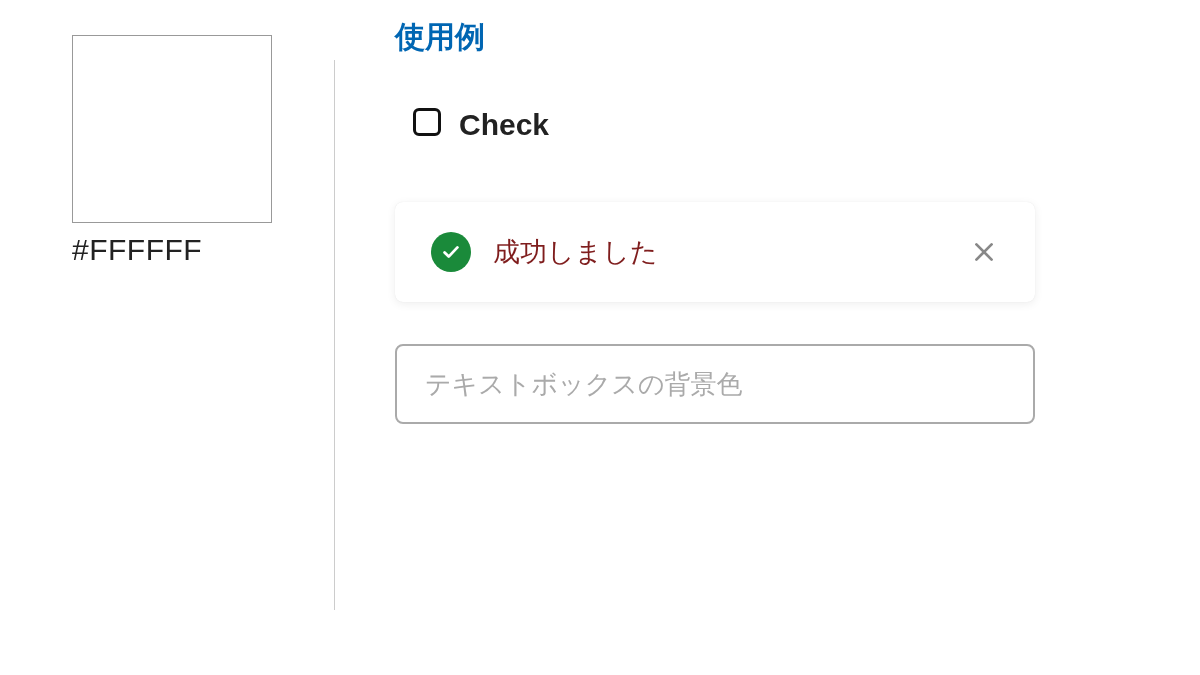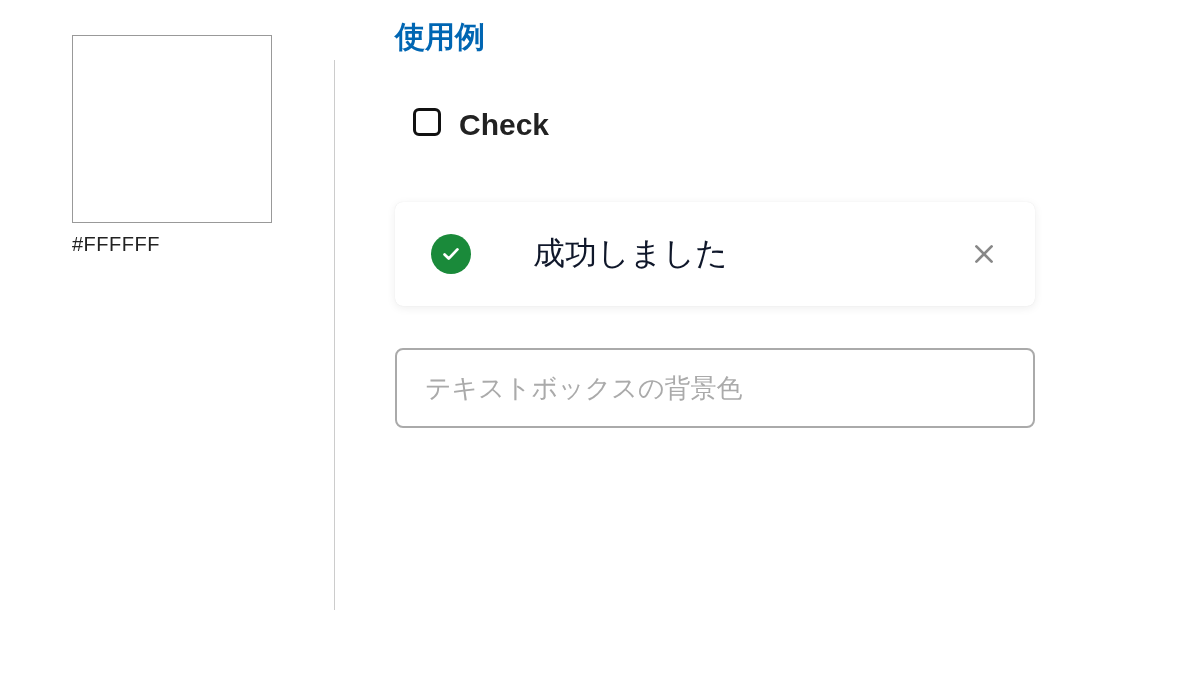--- a/index.html
+++ b/index.html
@@ -24,21 +24,21 @@
       flex-shrink: 0;
     }
     .color-swatch {
       width: 200px;
       height: 188px;
       border: 1px solid #999;
       background: #ffffff;
     }
     .color-label {
       margin-top: 10px;
-      font-size: 20px;
+      font-size: 30px;
       color: #222;
       letter-spacing: 0.5px;
     }
     .divider {
       width: 1px;
       background: #ccc;
       margin-left: 62px;
       margin-right: 60px;
       margin-top: 25px;
       height: 550px;
@@ -88,24 +88,23 @@
       height: 40px;
       border-radius: 50%;
       background: #1a8a3a;
       display: flex;
       align-items: center;
       justify-content: center;
       flex-shrink: 0;
       margin-right: 22px;
     }
     .alert-text {
-      font-size: 32px;
-      color: #0f172a;
+      font-size: 27px;
+      color: #7f1d1d;
       flex: 1;
-      margin-left: 40px;
     }
     .close-btn {
       color: #888;
       cursor: pointer;
       display: flex;
       align-items: center;
       justify-content: center;
       width: 30px;
       height: 30px;
     }

